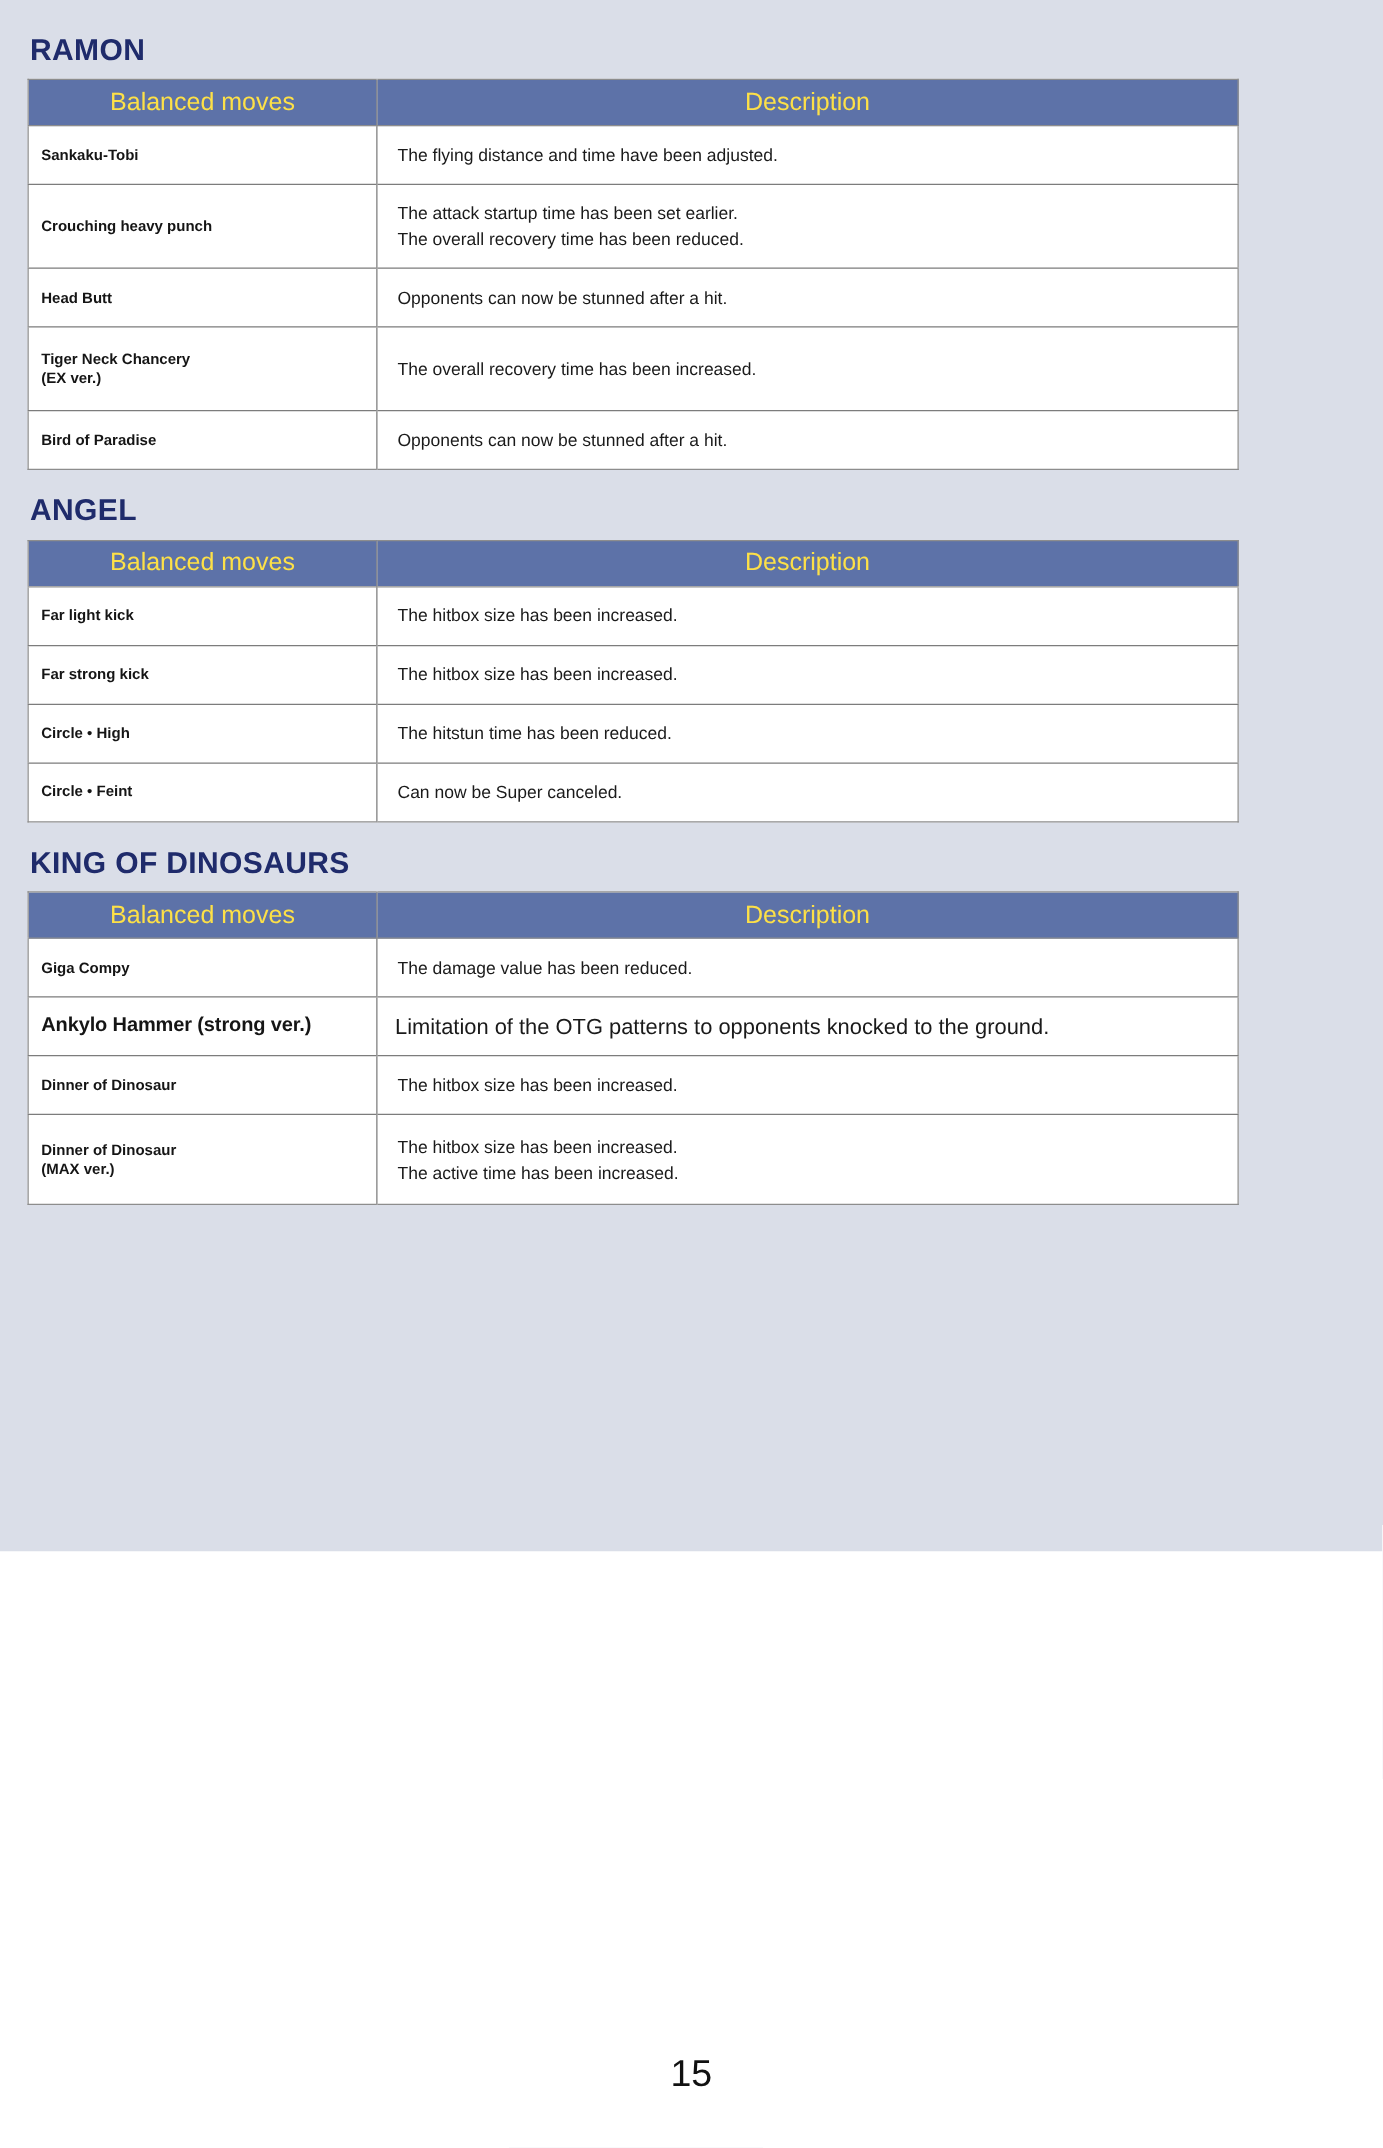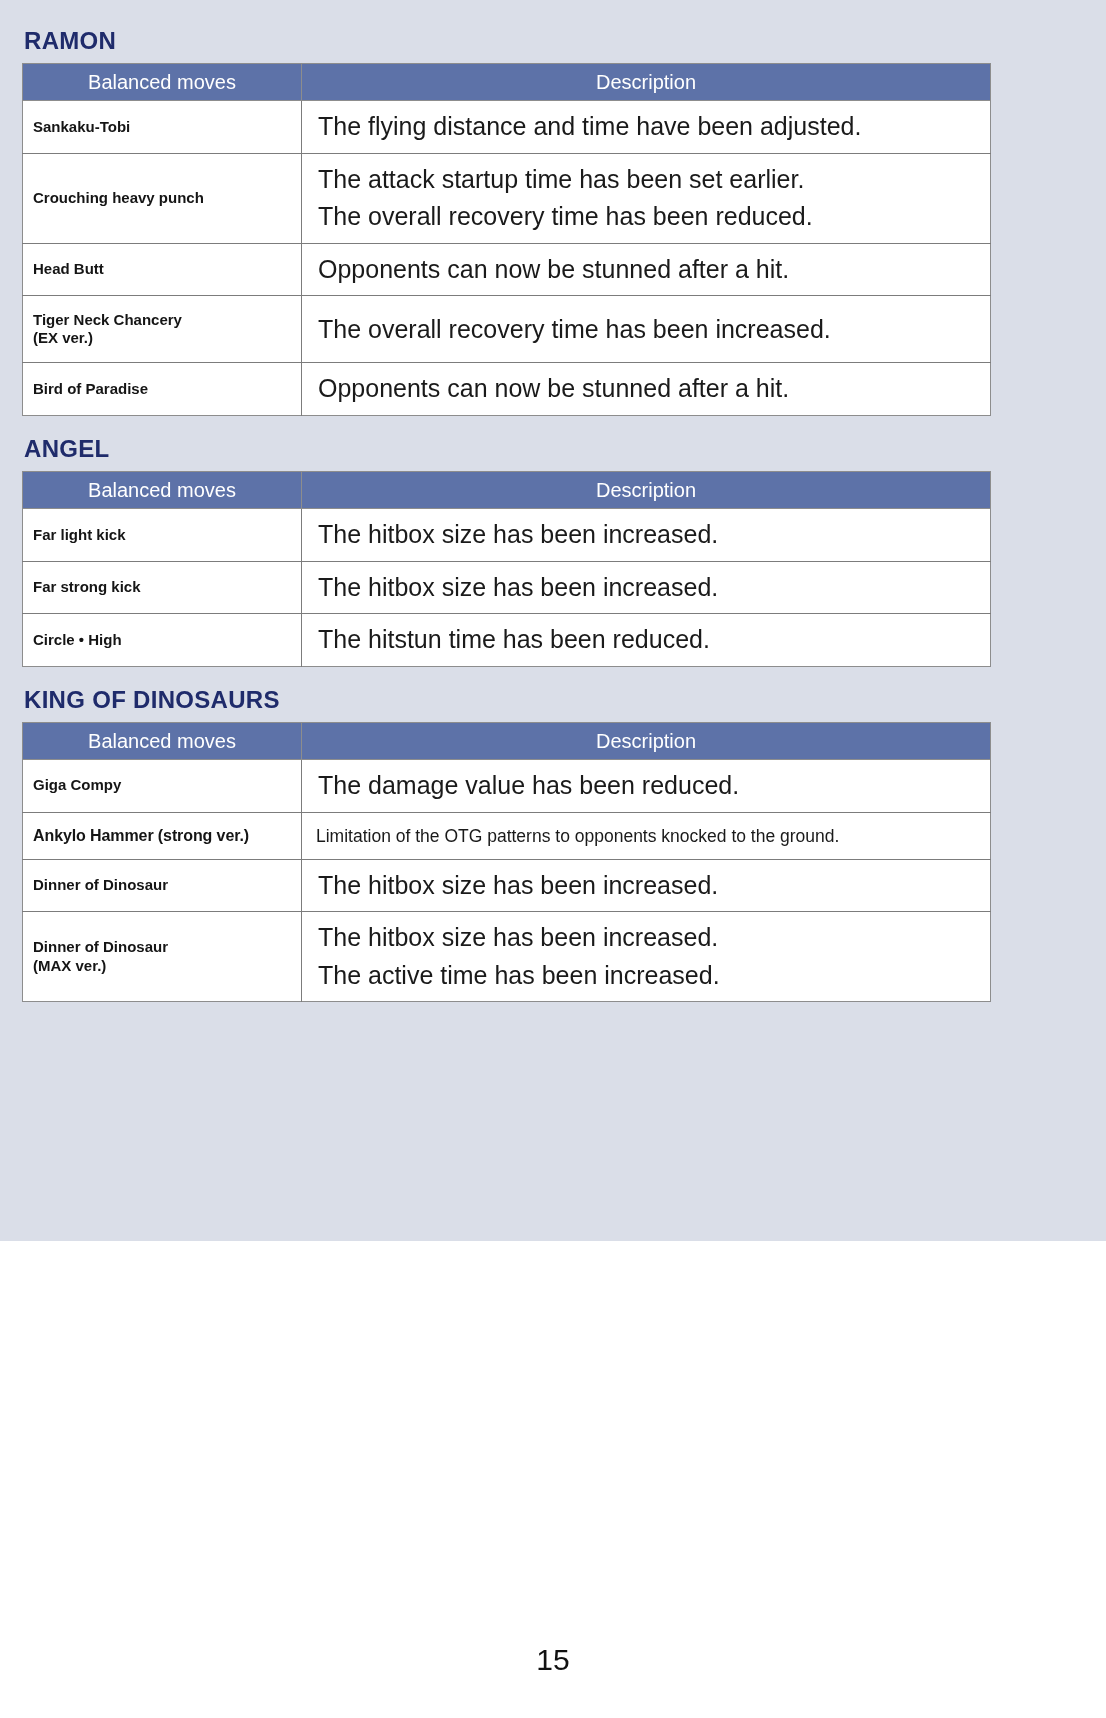--- a/index.html
+++ b/index.html
@@ -47,50 +47,50 @@
     table-layout: fixed;
     background: #ffffff;
     border: 1px solid #8d8d8d;
   }
 
   table.moves col.c-move { width: 279px; }
   table.moves col.c-desc { width: 689px; }
 
   table.moves thead th {
     background: #5d72a8;
-    color: #ffffff;
+    color: #fde047;
     font-size: 20px;
     font-weight: normal;
     text-align: center;
     height: 37px;
     border-right: 1px solid #8d8d8d;
     border-bottom: 1px solid #8d8d8d;
     vertical-align: middle;
   }
   table.moves thead th:last-child { border-right: none; }
 
   table.moves td {
     border-top: 1px solid #7c7c7c;
     border-right: 1px solid #7c7c7c;
     vertical-align: middle;
     background: #ffffff;
   }
   table.moves td:last-child { border-right: none; }
 
   td.move-name {
-    font-size: 15px;
+    font-size: 12px;
     font-weight: bold;
     color: #151515;
     padding: 7px 8px 7px 10px;
     line-height: 1.26;
   }
   td.move-name.tight { font-size: 16px; letter-spacing: -0.1px; }
 
   td.move-desc {
-    font-size: 25px;
+    font-size: 14px;
     color: #1a1a1a;
     padding: 7px 10px 7px 16px;
     line-height: 1.5;
   }
   td.move-desc.tight { font-size: 17.5px; padding-left: 14px; }
 
   .desc-line { display: block; white-space: nowrap; }
 
   .row-h1 td { height: 47px; }
   .row-h2 td { height: 67px; }
@@ -191,20 +191,26 @@
             <td class="move-desc">
               <span class="desc-line">The hitbox size has been increased.</span>
             </td>
           </tr>
           <tr class="row-h1">
             <td class="move-name">Circle • High</td>
             <td class="move-desc">
               <span class="desc-line">The hitstun time has been reduced.</span>
             </td>
           </tr>
+          <tr class="row-h1">
+            <td class="move-name">Circle • Feint</td>
+            <td class="move-desc">
+              <span class="desc-line">Can now be Super canceled.</span>
+            </td>
+          </tr>
         </tbody>
       </table>
     </div>
 
     <div class="char-block">
       <div class="char-title">KING OF DINOSAURS</div>
       <table class="moves">
         <colgroup>
             <col class="c-move">
             <col class="c-desc">

